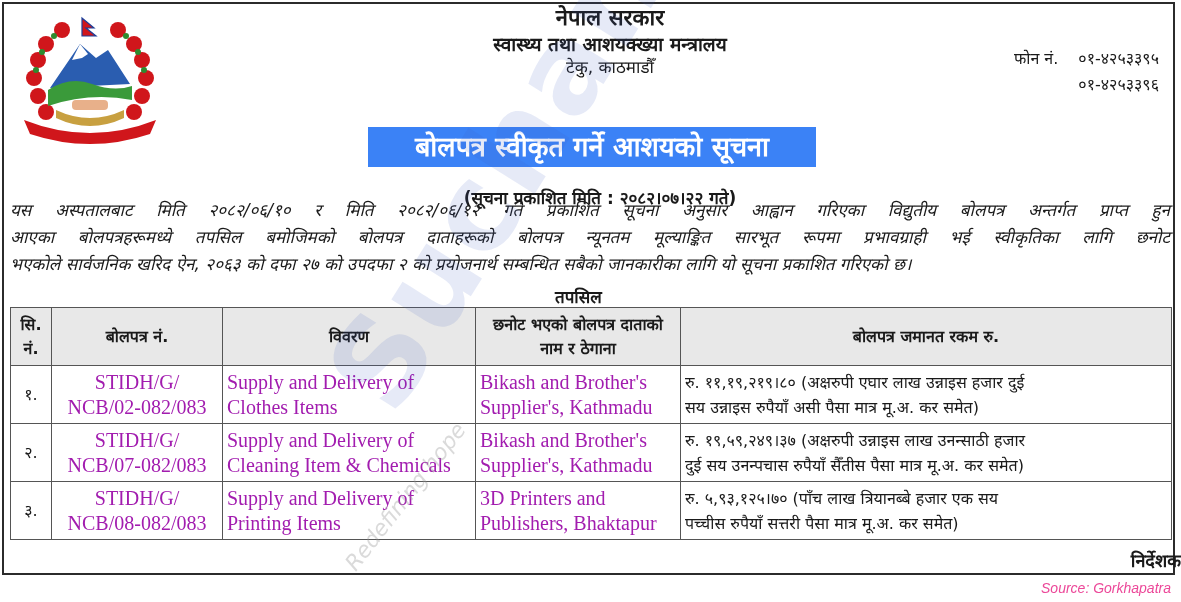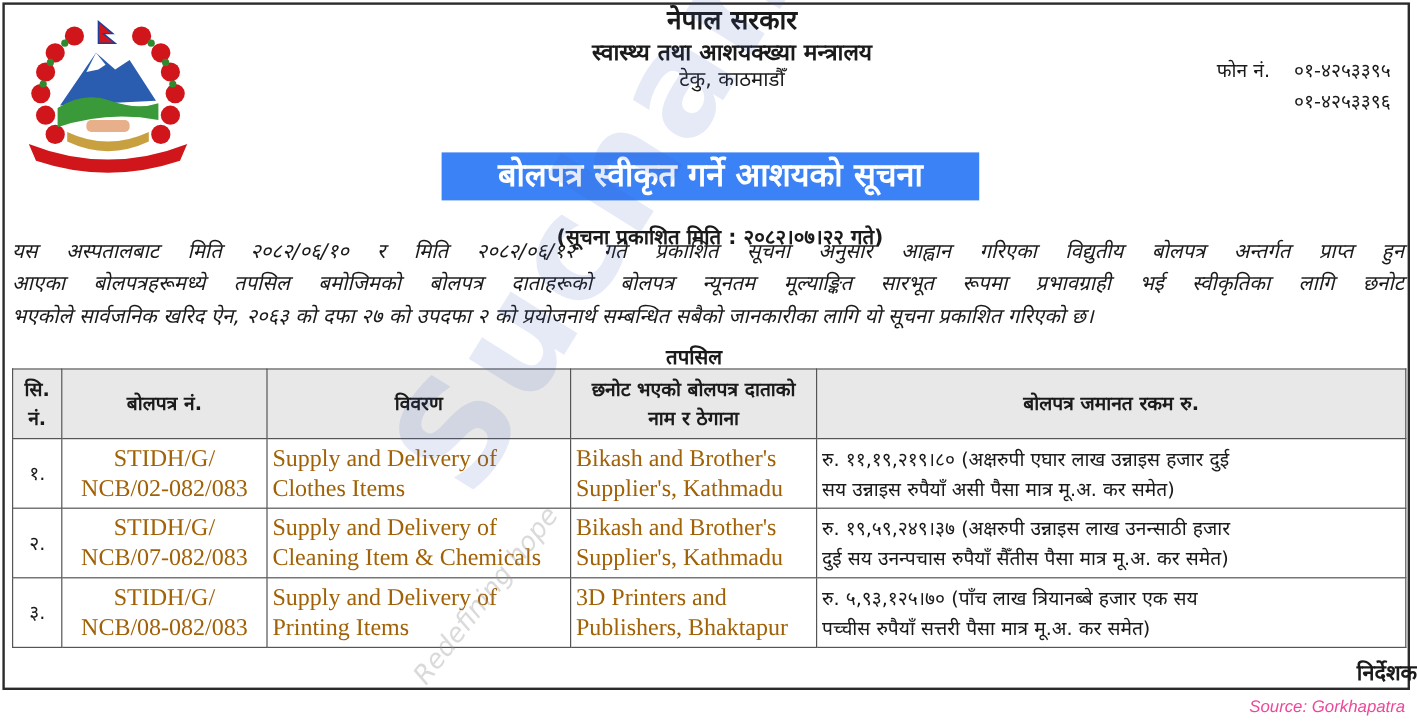--- a/index.html
+++ b/index.html
@@ -18,21 +18,21 @@
   .phone .label { margin-right:20px; }
   .title-box { position:absolute; left:368px; top:127px; width:448px; height:40px; background:#3b82f6; color:#ffffff; font-weight:bold; font-size:27px; line-height:40px; text-align:center; white-space:nowrap; }
   .pub-date { position:absolute; left:360px; top:186px; width:480px; text-align:center; font-weight:bold; font-size:17px; line-height:24px; }
   .para { position:absolute; left:10px; top:197px; width:1160px; font-size:17px; line-height:27px; text-align:justify; text-align-last:justify;font-style:italic; }
   .para span { display:block; }
   .tapasil { position:absolute; left:555px; top:285px; font-weight:bold; font-size:17px; }
   table.tbl { position:absolute; left:10px; top:307px; border-collapse:collapse; font-size:16px; }
   table.tbl th, table.tbl td { border:1px solid #555; padding:0 4px; }
   table.tbl th { background:#e8e8e8; font-weight:bold; height:57px; text-align:center; line-height:24px; }
   table.tbl td { height:57px; line-height:25px; vertical-align:middle; }
-  td.en { font-family:"Liberation Serif", serif; font-size:20px; color:#a16207; white-space:nowrap; }
+  td.en { font-family:"Liberation Serif", serif; font-size:20px; color:#a21caf; white-space:nowrap; }
   td.sn { text-align:center; width:32px; }
   td.ref { text-align:center; }
   .director { position:absolute; right:0; top:548px; font-weight:bold; font-size:18px; }
   .source { position:absolute; right:10px; top:580px; font-family:"Liberation Sans", sans-serif; font-style:italic; font-size:14px; color:#ec4899; }
 </style>
 </head>
 <body>
 
 <div class="frame"></div>
 

